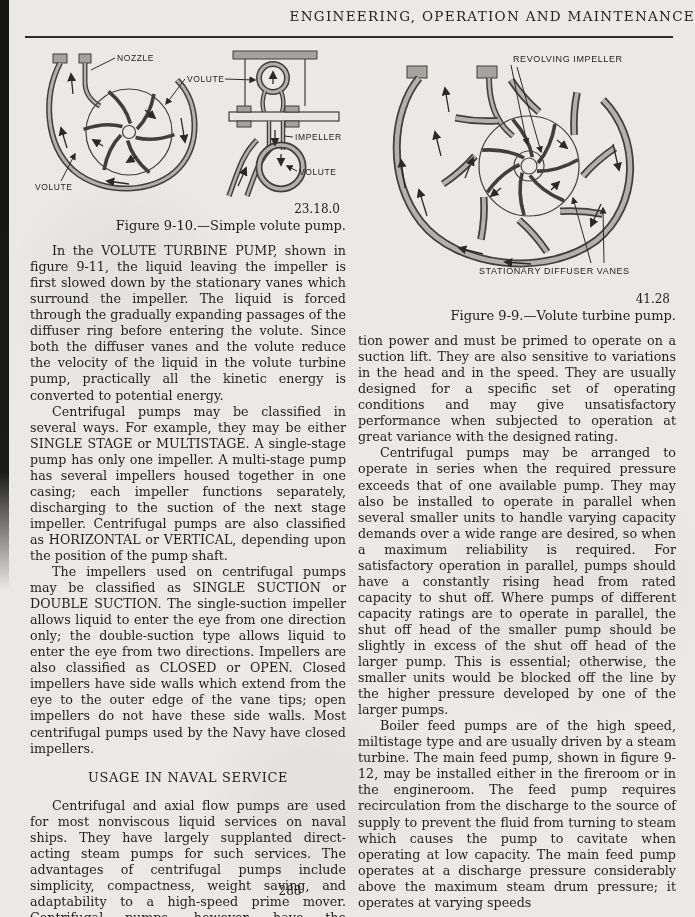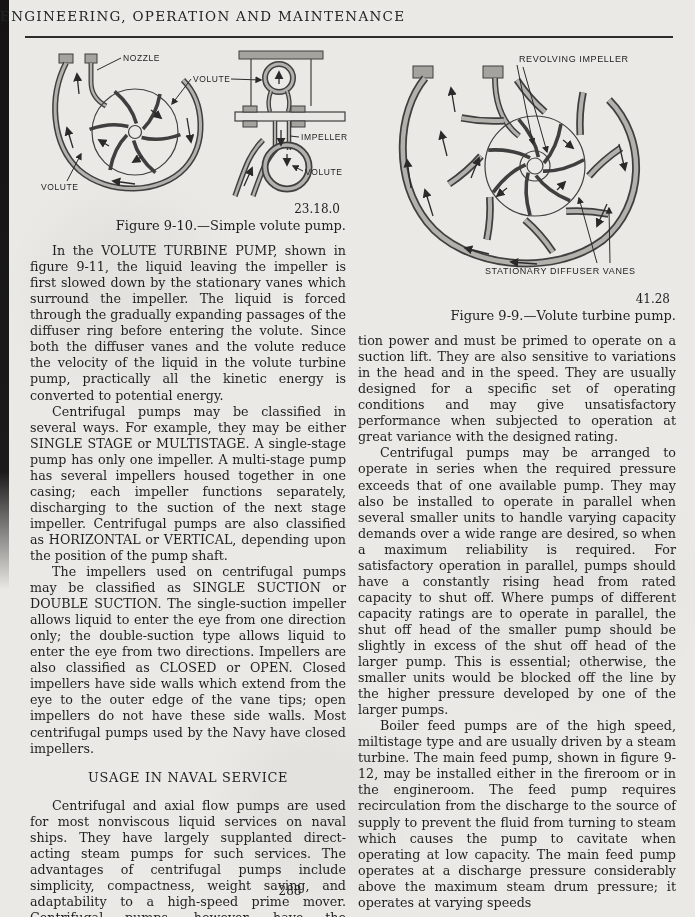--- a/index.html
+++ b/index.html
@@ -14,31 +14,31 @@
     overflow:hidden;
     font-family:"DejaVu Serif", serif;
     color:#1f1f1f;
   }
   .scan-strip {
     position:absolute; left:0; top:0; width:9px; height:590px;
     background:linear-gradient(to bottom, #141414 0%, #1b1b1b 80%, rgba(20,20,20,0) 100%);
   }
   .hdr {
     position:absolute; top:8px; left:0; right:0;
-    text-align:left; font-size:13.5px; letter-spacing:1.3px; color:#222;
+    text-align:right; font-size:13.5px; letter-spacing:1.3px; color:#222;
     white-space:nowrap;
   }
   .rule { position:absolute; top:36px; left:25px; width:648px; height:2px; background:#2e2d2b; }
   .col { position:absolute; top:48px; font-size:12.7px; line-height:16.05px; text-align:justify; }
   .col-left  { left:30px;  width:316px; }
   .col-right { left:358px; width:318px; }
   p { margin:0; }
   .indent { text-indent:22px; }
   h2 { font-size:12.9px; font-weight:normal; letter-spacing:0.7px; margin:13px 0 12px 0; text-align:center; }
-  figure { margin:0 0 9px 9px; }
+  figure { margin:0 0 9px 3px; }
   .refnum { text-align:right; padding-right:6px; font-size:12px; margin-top:1px; }
   figcaption { text-align:right; font-size:13px; margin:1px 0 8px 0; }
 
   svg { display:block; }
   svg text { font-family:"Liberation Sans", sans-serif; font-size:8.5px; fill:#1d1d1d; letter-spacing:0.6px; }
   svg.fig2 text { font-size:9px; }
   .wd  { stroke:#3f3f3f; fill:none; }
   .wl  { stroke:#b3b1ac; fill:none; }
   .thin{ stroke:#3f3f3f; stroke-width:1.2; fill:none; }
   .ldr { stroke:#2a2a2a; stroke-width:1; fill:none; }

